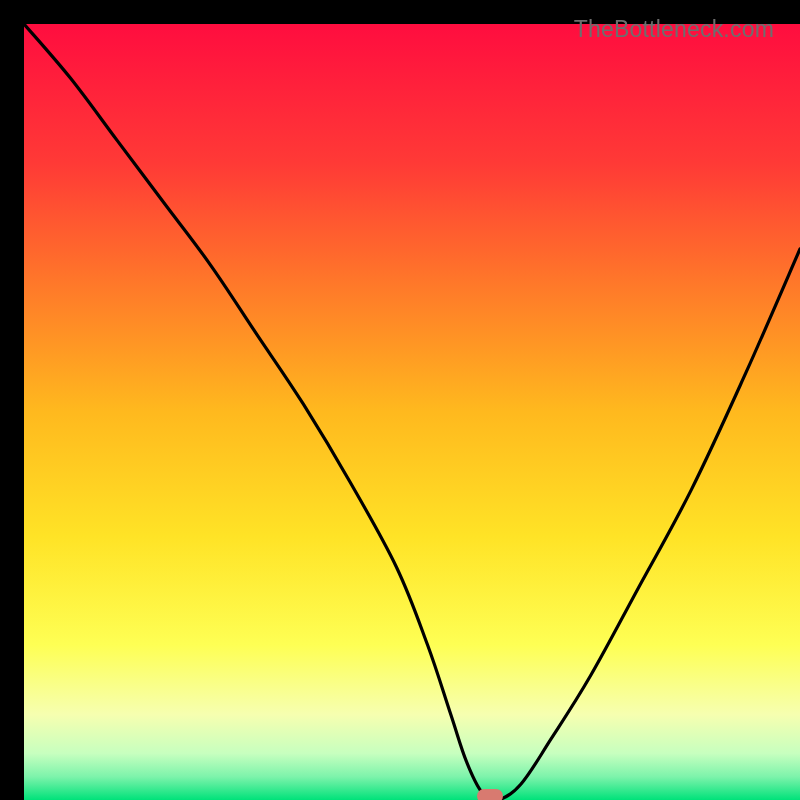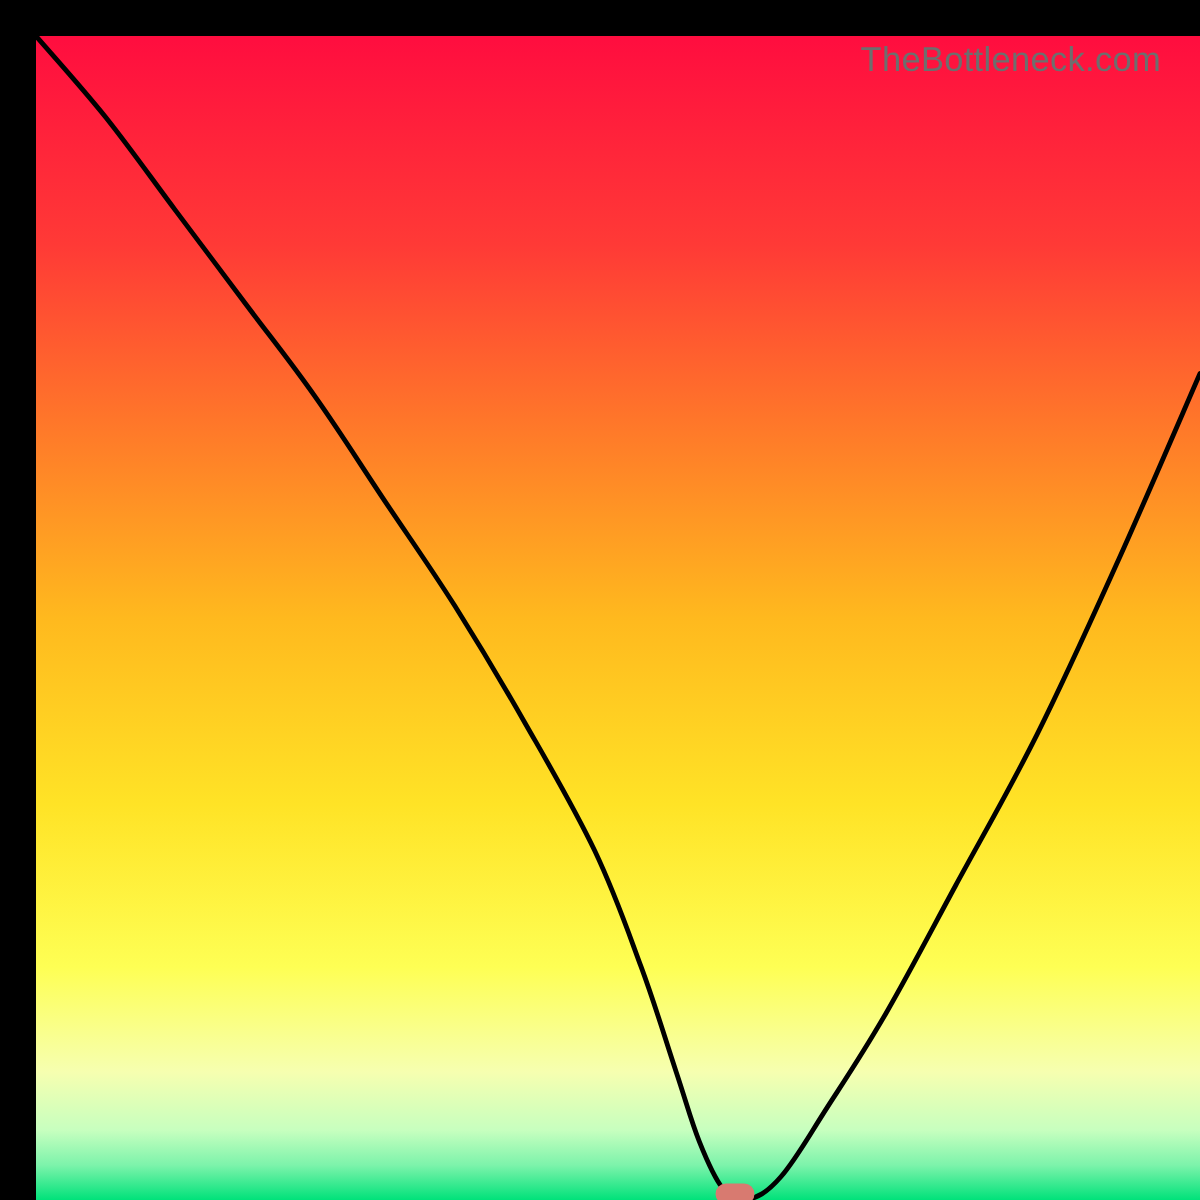--- a/index.html
+++ b/index.html
@@ -21,21 +21,21 @@
   }
   .plot {
     position: absolute;
     left: 12px;
     top: 12px;
     width: 776px;
     height: 776px;
   }
   .watermark {
     position: absolute;
-    top: 14px;
+    top: 4px;
     right: 14px;
     color: #6e6e6e;
     font-size: 23px;
     font-weight: 500;
     letter-spacing: 0.2px;
     user-select: none;
   }
   .marker {
     position: absolute;
     width: 26px;

